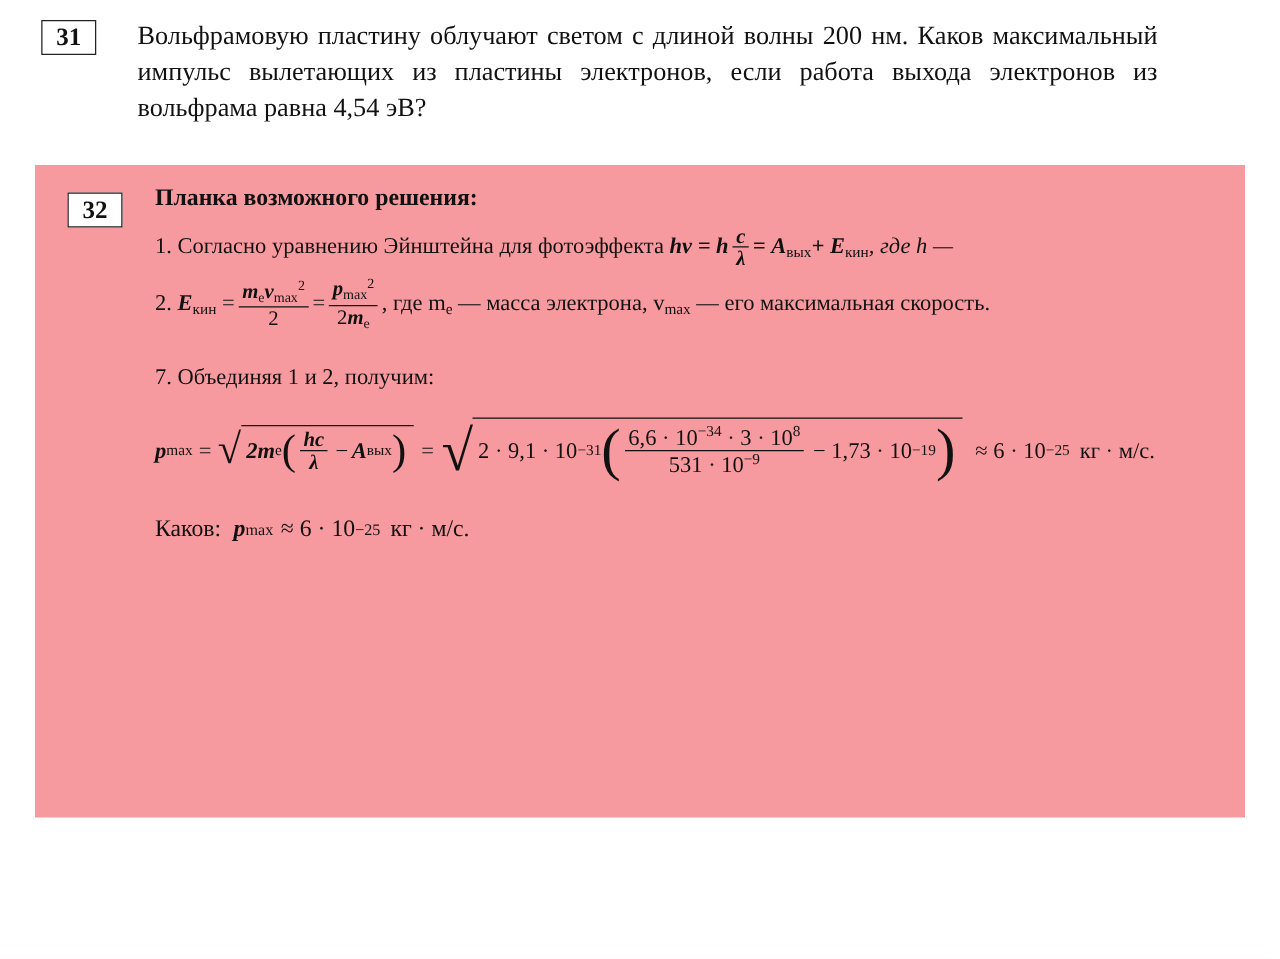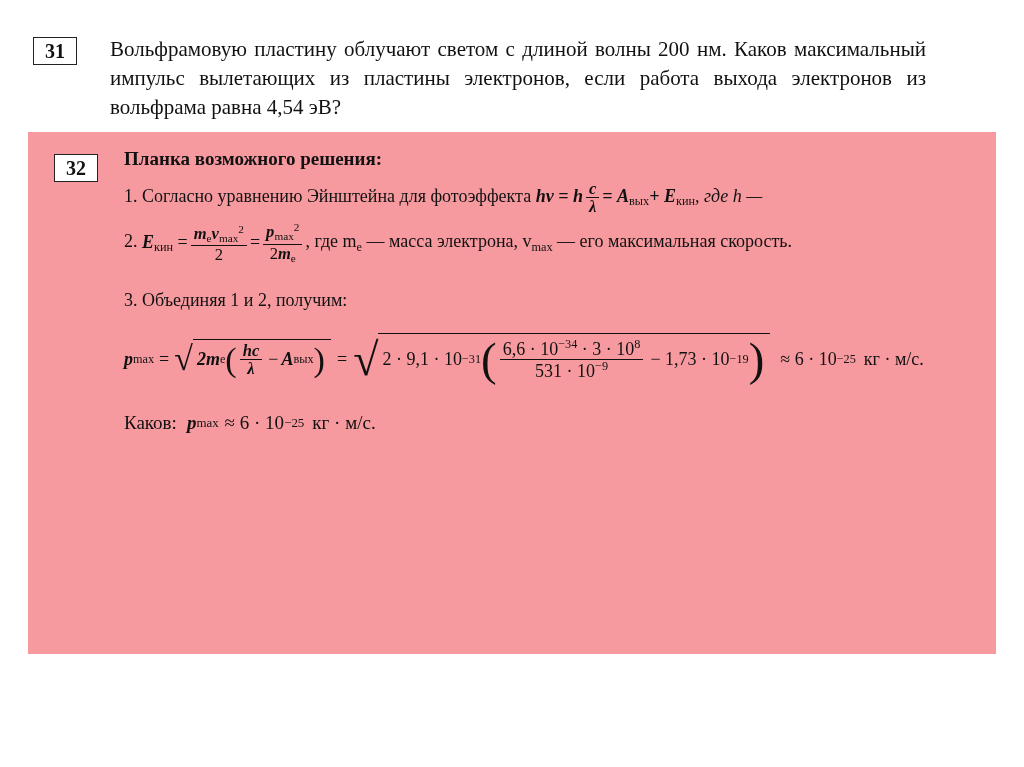--- a/index.html
+++ b/index.html
@@ -18,21 +18,20 @@
 
   
   .question-block {
     position: absolute;
     left: 0;
     top: 0;
     width: 1024px;
     padding-top: 14px;
     display: flex;
     align-items: flex-start;
-    margin-top: 21px;
   }
   .num-box {
     box-sizing: border-box;
     border: 1px solid #222;
     background: #ffffff;
     font-family: "Liberation Serif", serif;
     font-weight: bold;
     font-size: 20px;
     text-align: center;
     line-height: 26px;
@@ -170,21 +169,21 @@
         <span class="bi">E</span><span class="sub b">кин</span></span><span class="ital">, где h —</span>
     </div>
 
     <div class="para">
       <span>2.</span>
       <span class="nowrap">
         <span class="bi">E</span><span class="sub b">кин</span>
         <span>=</span><span class="frac"><span class="num"><span class="bi">m</span><span class="sub">e</span><span class="bi">v</span><span class="sub">max</span><span class="sup">2</span></span><span class="den b">2</span></span><span>=</span><span class="frac"><span class="num"><span class="bi">p</span><span class="sub">max</span><span class="sup">2</span></span><span class="den"><span class="b">2</span><span class="bi">m</span><span class="sub">e</span></span></span></span><span>, где m</span><span class="sub">e</span><span> — масса электрона, v</span><span class="sub">max</span><span> — его максимальная скорость.</span>
     </div>
 
-    <div class="para b" style="margin-top:20px">3. Объединяя 1 и 2, получим:</div>
+    <div class="para b" style="margin-top:20px">7. Объединяя 1 и 2, получим:</div>
 
     <div class="eq-line">
       <span class="bi">p</span>
         <span class="sub b">max</span>
       <span style="margin:0 5px">=</span>
 
       <span class="radical">
         <span class="sign" style="font-size:34px">√</span>
         <span class="body">
           <span class="bi">2m</span>

